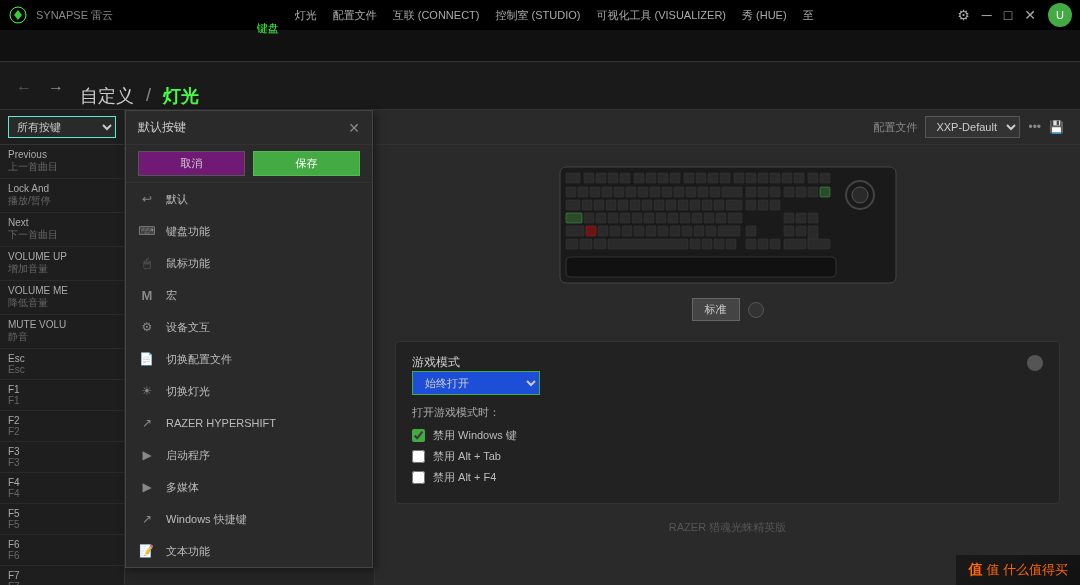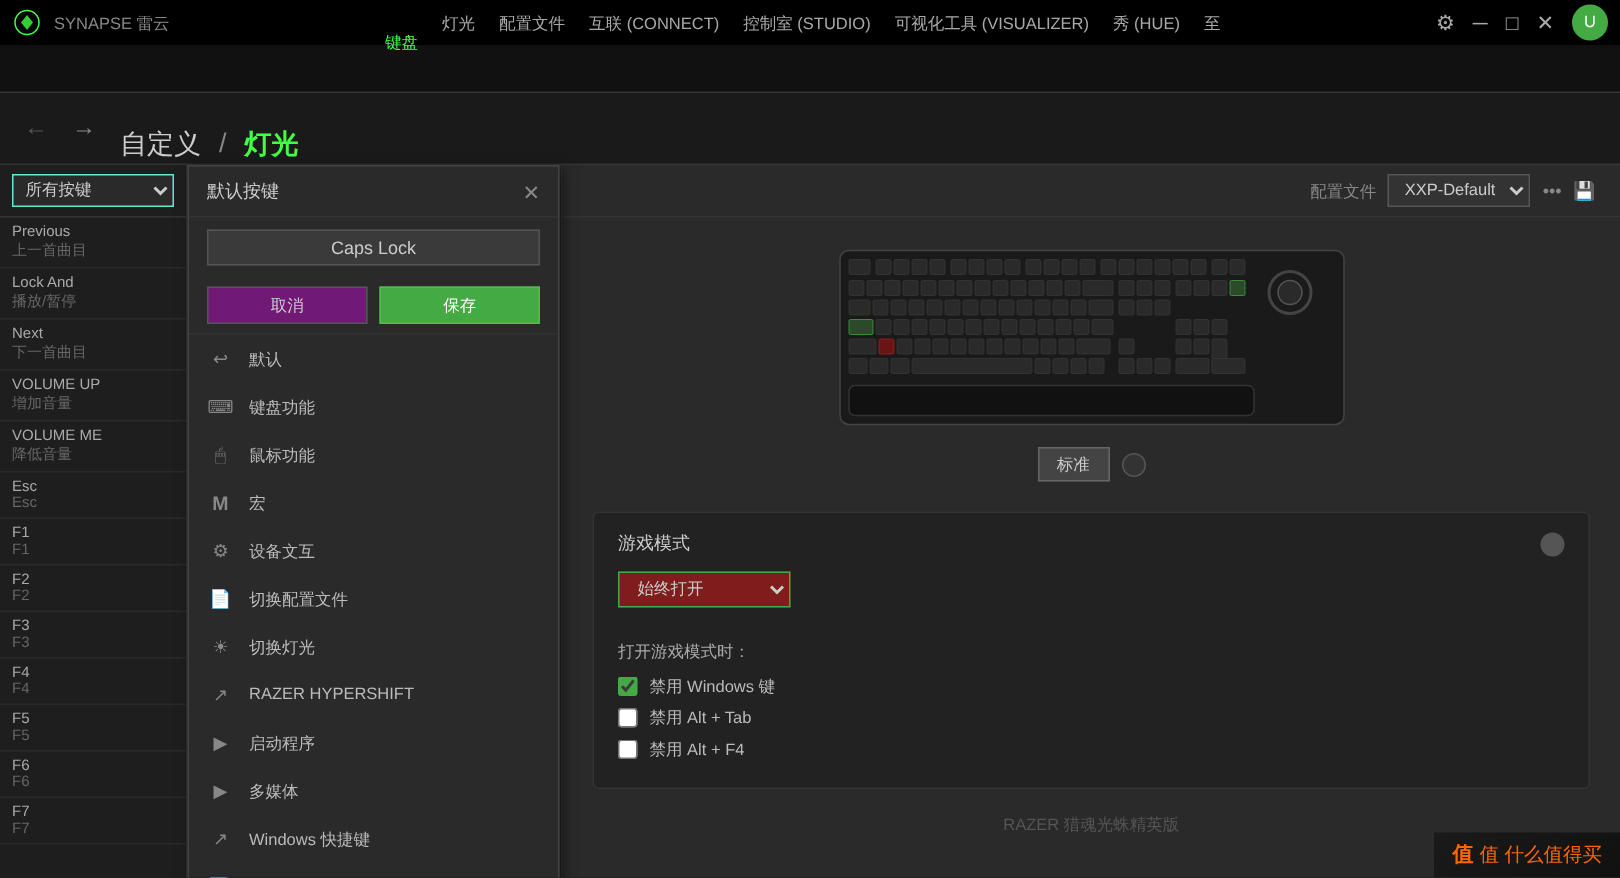--- a/index.html
+++ b/index.html
@@ -308,43 +308,42 @@
       background: #222;
       border: 1px solid #333;
       border-radius: 4px;
       padding: 12px 16px;
       margin-bottom: 12px;
     }
     .panel-header {
       display: flex;
       align-items: flex-end;
       justify-content: space-between;
-      margin-bottom: 10px;
       font-family: Liberation Serif, serif;
     }
     .panel-title {
       color: #ccc;
       font-size: 12px;
     }
     .panel-toggle {
       width: 16px;
       height: 16px;
       border-radius: 50%;
       background: #555;
       cursor: pointer;
     }
     .game-select {
-      background: #7f1d1d;
+      background: #1d4ed8;
       border: 1px solid #44aa44;
       color: #ccc;
       font-size: 11px;
       padding: 4px 8px;
-      width: 115px;
-      cursor: pointer;
-      margin-bottom: 22px;
+      width: 128px;
+      cursor: pointer;
+      margin-bottom: 10px;
     }
     .checkbox-row {
       display: flex;
       align-items: center;
       gap: 8px;
       margin-bottom: 6px;
       font-size: 11px;
       color: #bbb;
     }
     .checkbox-row input[type="checkbox"] {
@@ -441,20 +440,24 @@
     </div>
     <div class="sidebar-item">
       <div class="key-name">VOLUME UP</div>
       <div class="key-func">增加音量</div>
     </div>
     <div class="sidebar-item">
       <div class="key-name">VOLUME ME</div>
       <div class="key-func">降低音量</div>
     </div>
     <div class="sidebar-item">
+      <div class="key-name">MUTE VOLU</div>
+      <div class="key-func">静音</div>
+    </div>
+    <div class="sidebar-item">
       <div class="key-name">Esc</div>
       <div class="key-func">Esc</div>
     </div>
     <div class="sidebar-item">
       <div class="key-name">F1</div>
       <div class="key-func">F1</div>
     </div>
     <div class="sidebar-item">
       <div class="key-name">F2</div>
       <div class="key-func">F2</div>
@@ -481,23 +484,20 @@
     </div>
 
   </div>
 
   <div class="middle-panel">
 
     <div class="dropdown-overlay">
       <div class="dropdown-header">
         <span>默认按键</span>
         <span class="dropdown-close">✕</span>
-      </div>
-      <div class="config-key-display">
-        <button class="config-key-btn">Caps Lock</button>
       </div>
       <div class="config-actions">
         <button class="btn-cancel">取消</button>
         <button class="btn-save">保存</button>
       </div>
       <div class="menu-item">
         <span class="menu-item-icon">↩</span>
         <span>默认</span>
       </div>
       <div class="menu-item">

